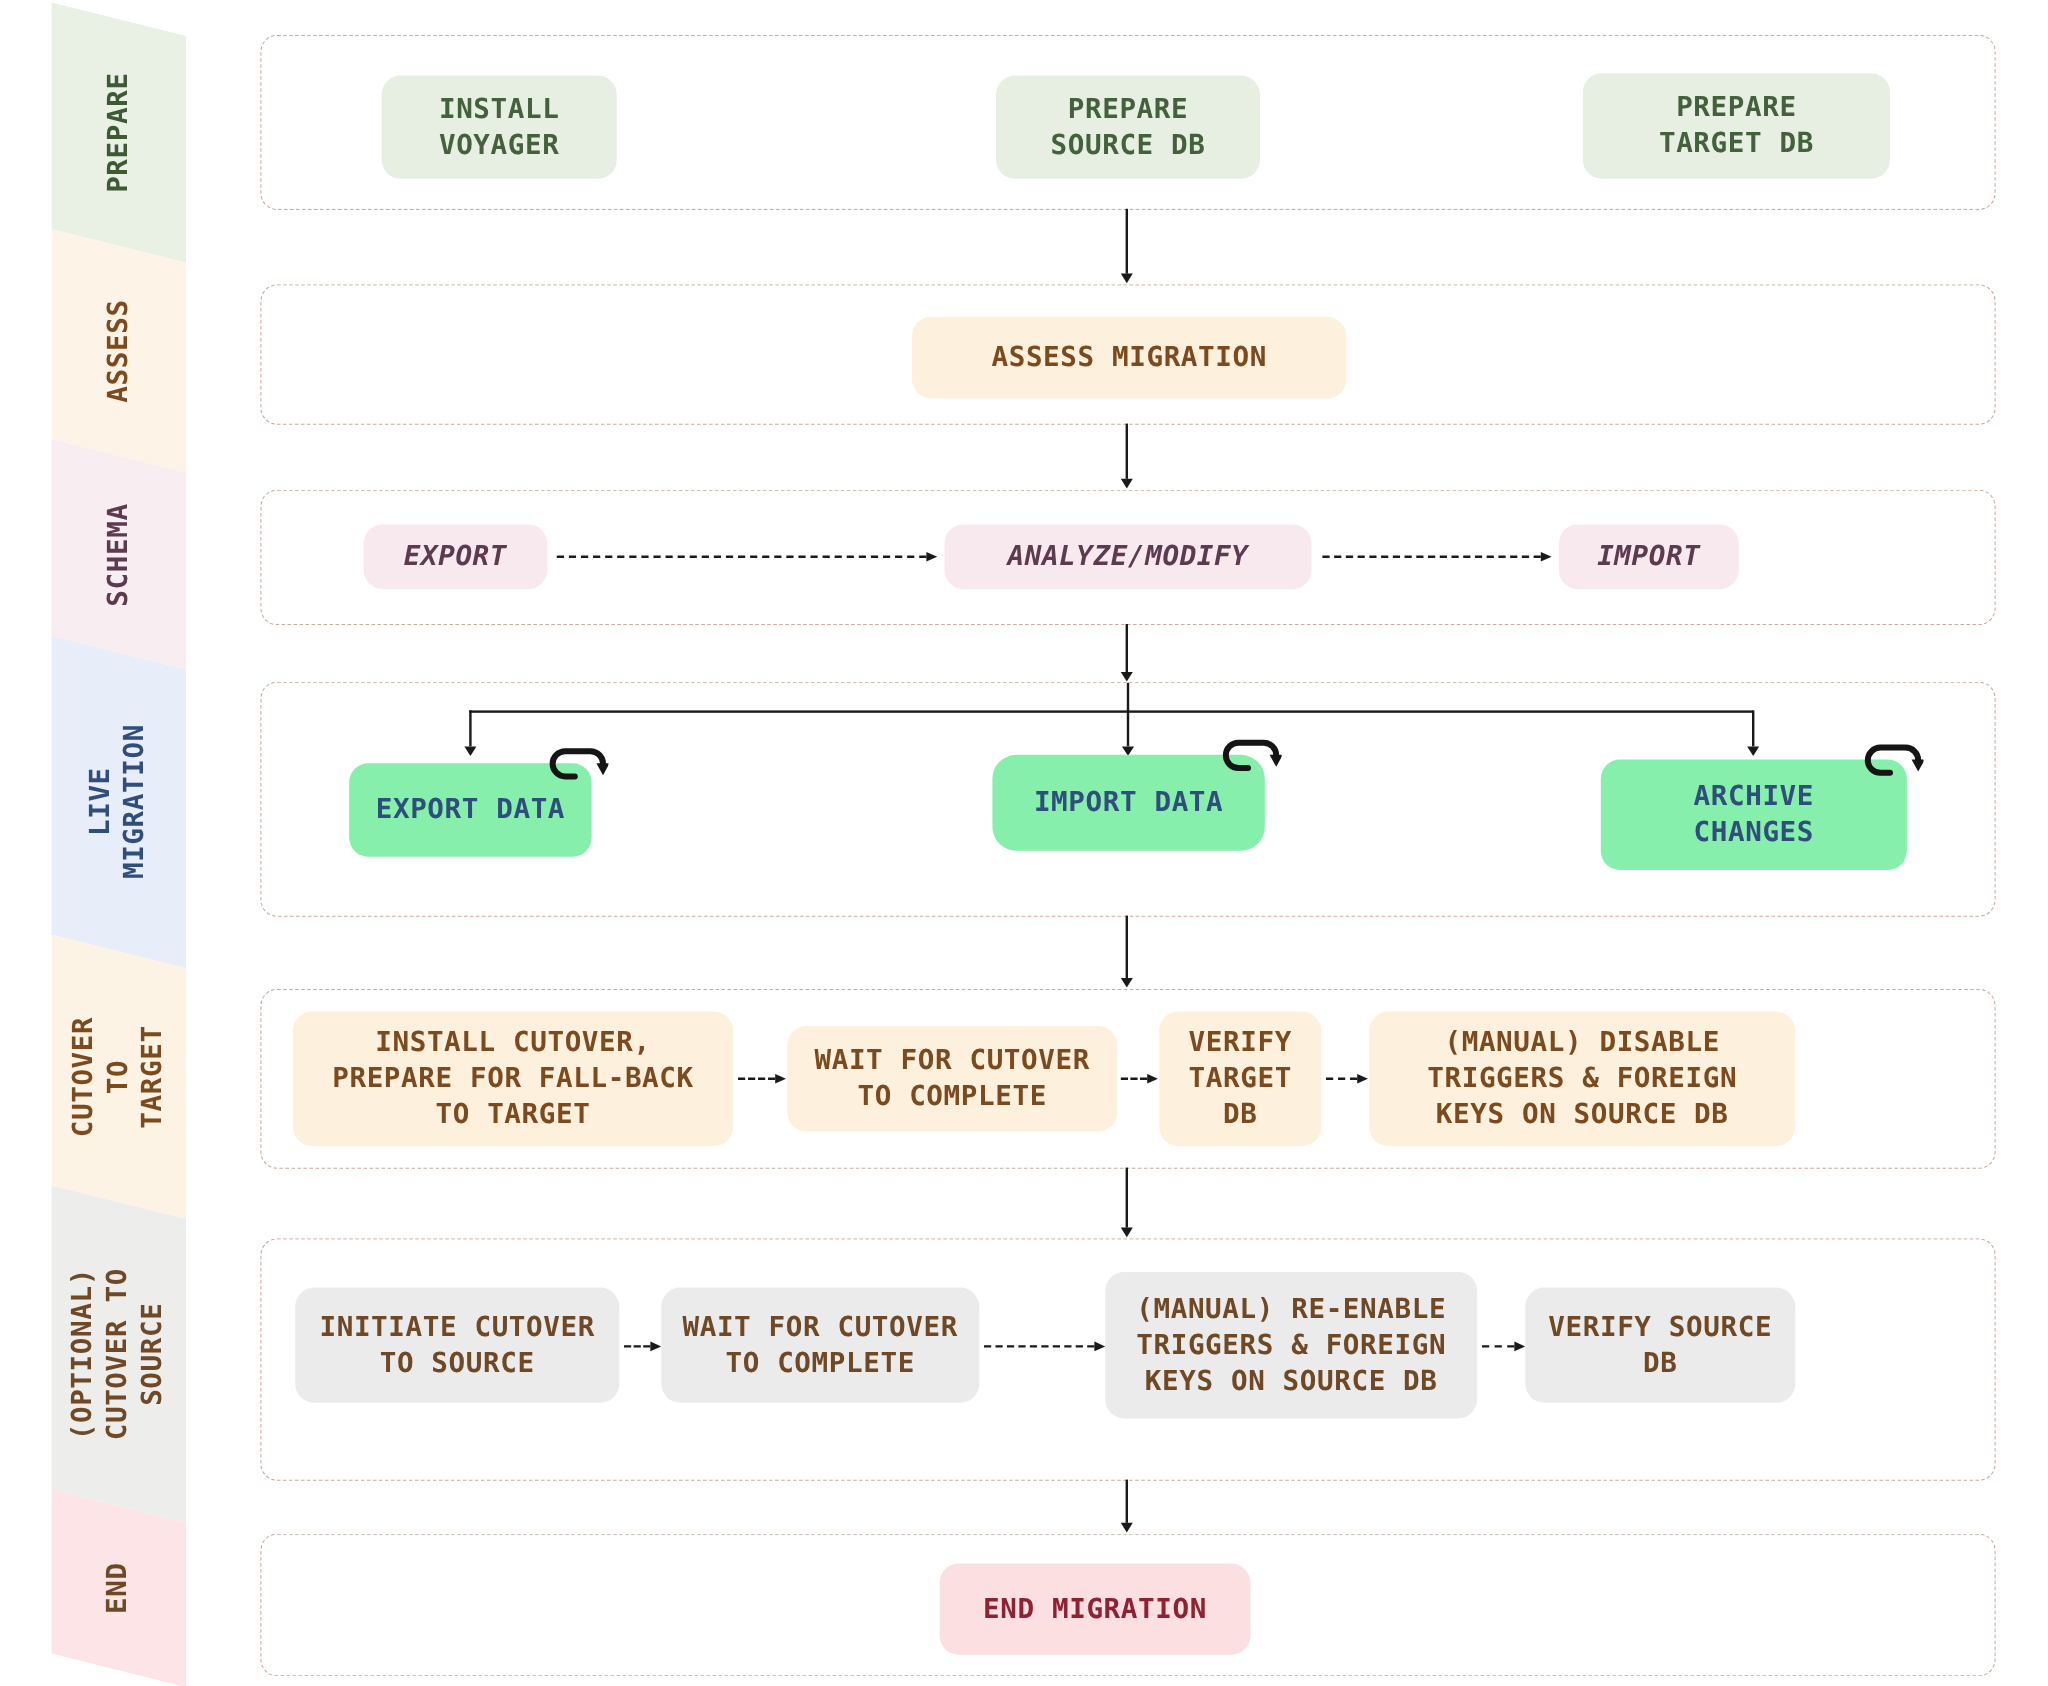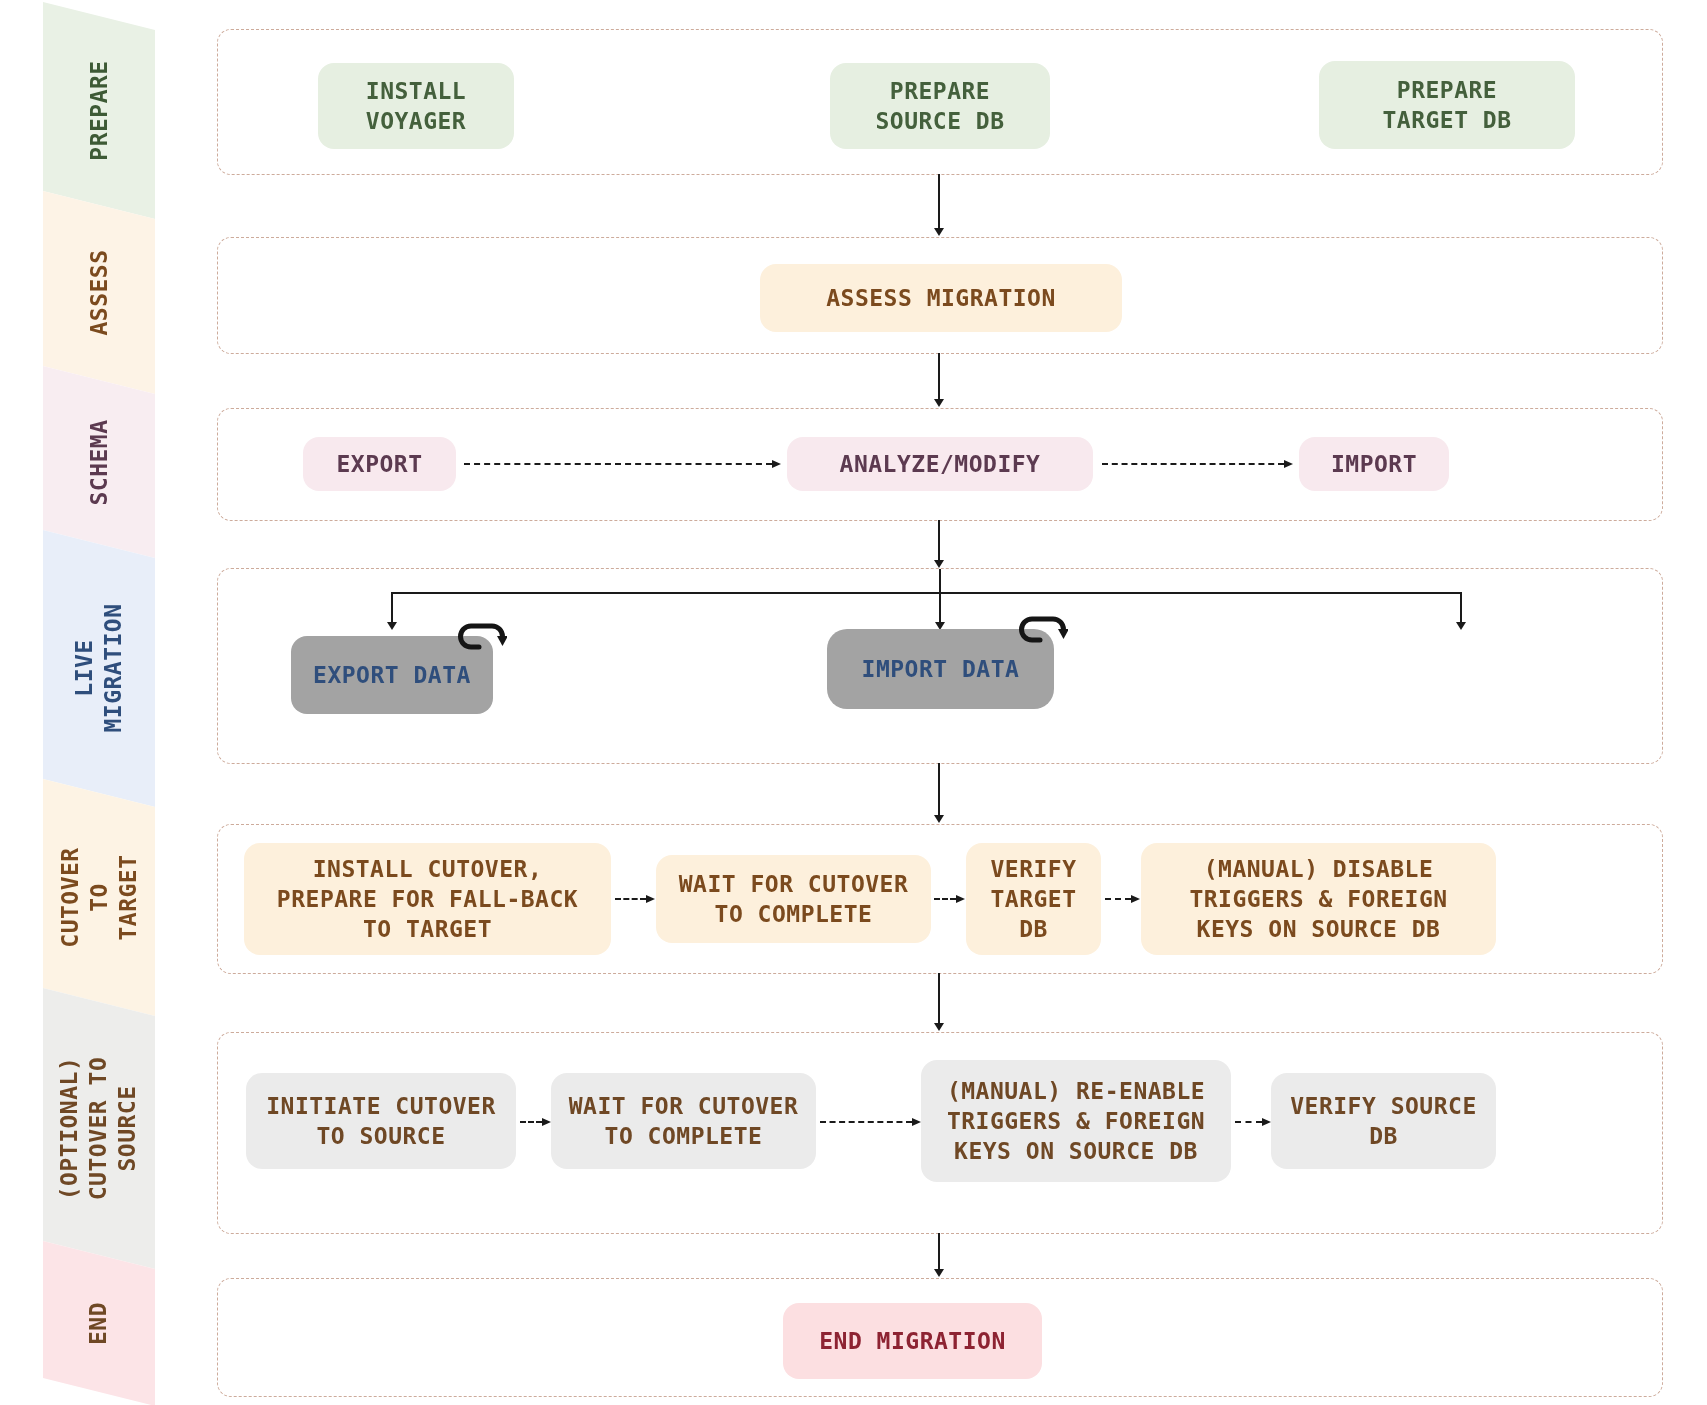--- a/index.html
+++ b/index.html
@@ -37,21 +37,21 @@
   }
   
   .box{
     position:absolute;border-radius:16px;
     display:flex;align-items:center;justify-content:center;
     font-size:23px;line-height:30px;text-align:center;white-space:pre-line;letter-spacing:.5px;
   }
   .bx-green{background:#e6efe1;color:#44603c;}
   .bx-orange{background:#fdf0dc;color:#7b4a1e;}
   .bx-pink{background:#f8e9ee;color:#5c3a50;}
-  .bx-blue{background:#a3a3a3;color:#2f4e7c;}
+  .bx-blue{background:#86efac;color:#2f4e7c;}
   .bx-gray{background:#ebebeb;color:#6f4825;}
   .bx-red{background:#fcdfe1;color:#8d2332;}
   
   .varrow{position:absolute;width:2px;background:#1a1a1a;}
   .varrow::after{
     content:'';position:absolute;left:-4px;bottom:-8px;width:0;height:0;
     border-left:5px solid transparent;border-right:5px solid transparent;border-top:8px solid #1a1a1a;
   }
   .vline{position:absolute;width:2px;background:#1a1a1a;}
   .hline{position:absolute;height:2px;background:#1a1a1a;}
@@ -110,21 +110,21 @@
     <div class="box bx-green" style="left:612px;top:33px;width:220px;height:86px;"><span>PREPARE
 SOURCE DB</span></div>
     <div class="box bx-green" style="left:1101px;top:31px;width:256px;height:88px;"><span>PREPARE
 TARGET DB</span></div>
   </div>
 
   <div class="row" style="top:237px;height:115px;">
     <div class="box bx-orange" style="left:542px;top:26px;width:362px;height:68px;"><span>ASSESS MIGRATION</span></div>
   </div>
 
-  <div class="row" style="top:408px;height:111px;">
+  <div class="row" style="top:408px;height:111px;font-style:italic;">
     <div class="box bx-pink" style="left:85px;top:28px;width:153px;height:54px;"><span>EXPORT</span></div>
     <div class="box bx-pink" style="left:569px;top:28px;width:306px;height:54px;"><span>ANALYZE/MODIFY</span></div>
     <div class="box bx-pink" style="left:1081px;top:28px;width:150px;height:54px;"><span>IMPORT</span></div>
     <div class="darrow" style="left:246px;top:54px;width:308px;"></div>
     <div class="darrow" style="left:884px;top:54px;width:182px;"></div>
   </div>
 
   <div class="row" style="top:568px;height:194px;">
     <div class="vline" style="left:721px;top:0;height:24px;"></div>
     <div class="hline" style="left:173px;top:23px;width:1070px;"></div>
@@ -133,20 +133,28 @@
     <div class="varrow" style="left:1242px;top:23px;height:30px;"></div>
     <div class="box bx-blue" style="left:73px;top:67px;width:202px;height:78px;">
       <span>EXPORT DATA</span>
       <svg class="loop-icon" viewBox="0 0 50 36">
           <path d="M22 29 H14 a10.5 10.5 0 0 1 0-21 h21 a10.5 10.5 0 0 1 10.5 10.5 v1" fill="none" stroke="#151515" stroke-width="5" stroke-linecap="round"></path>
           <path d="M40 18 h11 l-5.5 10 z" fill="#151515"></path>
         </svg>
     </div>
     <div class="box bx-blue" style="left:609px;top:60px;width:227px;height:80px;border-radius:20px;">
       <span>IMPORT DATA</span>
+      <svg class="loop-icon" viewBox="0 0 50 36">
+          <path d="M22 29 H14 a10.5 10.5 0 0 1 0-21 h21 a10.5 10.5 0 0 1 10.5 10.5 v1" fill="none" stroke="#151515" stroke-width="5" stroke-linecap="round"></path>
+          <path d="M40 18 h11 l-5.5 10 z" fill="#151515"></path>
+        </svg>
+    </div>
+    <div class="box bx-blue" style="left:1116px;top:64px;width:255px;height:92px;">
+      <span>ARCHIVE
+CHANGES</span>
       <svg class="loop-icon" viewBox="0 0 50 36">
           <path d="M22 29 H14 a10.5 10.5 0 0 1 0-21 h21 a10.5 10.5 0 0 1 10.5 10.5 v1" fill="none" stroke="#151515" stroke-width="5" stroke-linecap="round"></path>
           <path d="M40 18 h11 l-5.5 10 z" fill="#151515"></path>
         </svg>
     </div>
   </div>
 
   <div class="row" style="top:824px;height:148px;">
     <div class="box bx-orange" style="left:26px;top:18px;width:367px;height:112px;"><span>INSTALL CUTOVER,
 PREPARE FOR FALL-BACK

